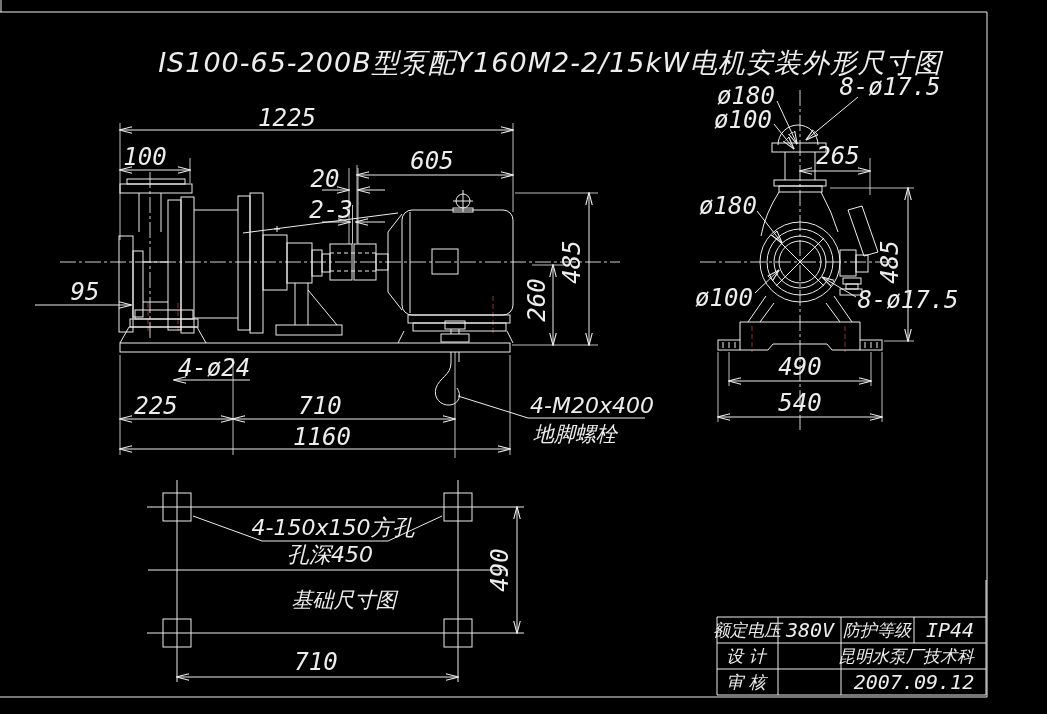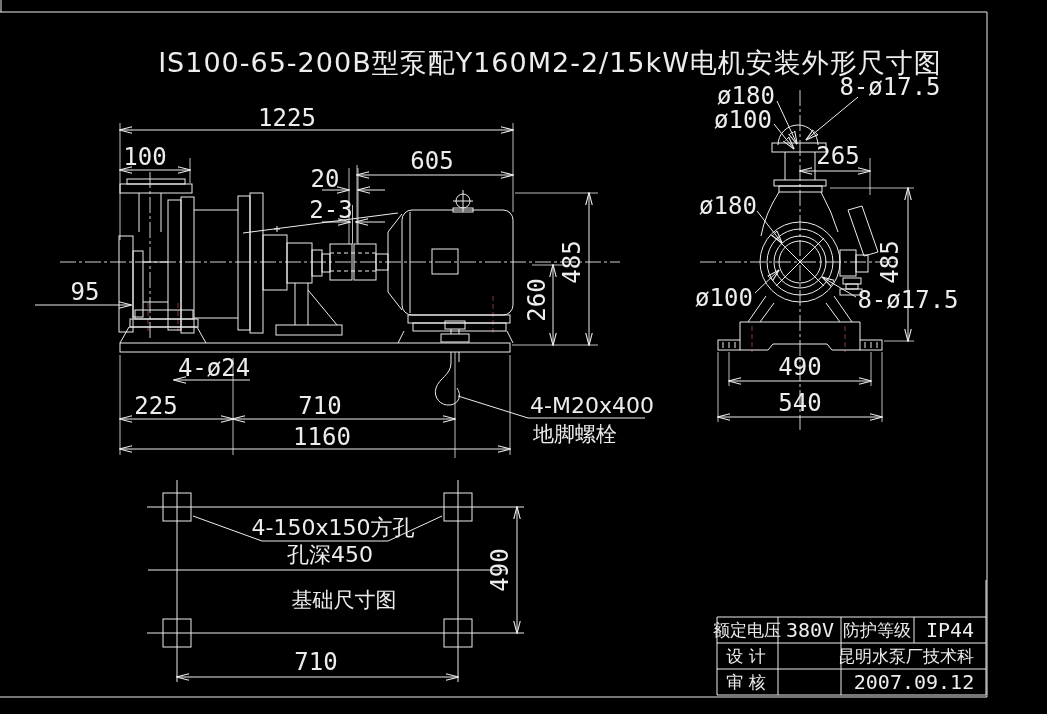--- a/index.html
+++ b/index.html
@@ -1,16 +1,16 @@
 <!DOCTYPE html>
 <html><head>
 <meta charset="utf-8">
 <style>
   html,body{margin:0;padding:0;background:#000;}
-  #stage{position:relative;width:1047px;height:714px;background:#000;overflow:hidden;}
+  #stage{position:relative;width:1047px;height:714px;background:#000;overflow:hidden;font-style:italic;}
   svg{display:block;}
   svg line,svg path,svg rect,svg circle,svg polyline,svg ellipse{stroke:#ededed;stroke-width:1;fill:none;}
   .t{fill:#ededed;stroke:none;font-family:"DejaVu Sans Mono","DejaVu Sans",monospace;}
   .cjk{font-family:"DejaVu Sans","Liberation Sans",sans-serif;}
   .ttl{font-size:27px;letter-spacing:1px;}
   .dim{font-size:24px;}
   .dimS{font-size:22px;}
   .lbl{font-size:21px;}
   .tbl{font-size:17px;}
   .tbv{font-size:20px;}

